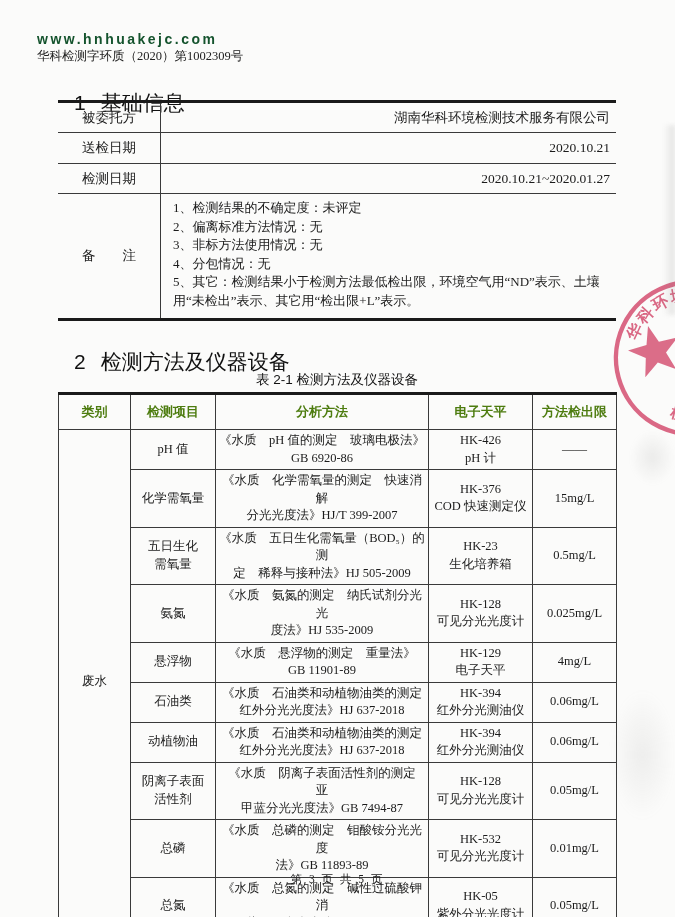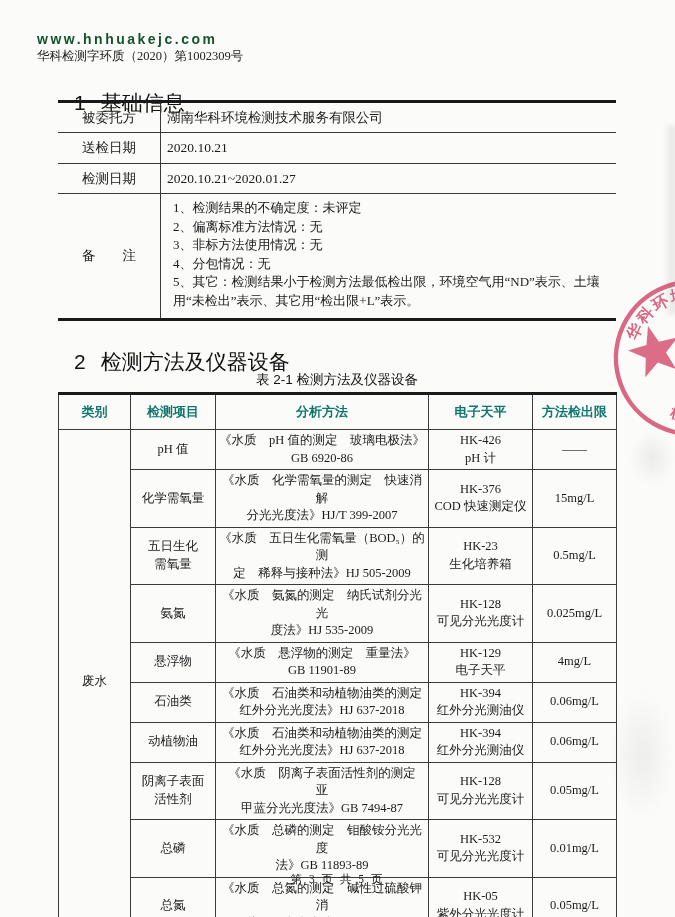--- a/index.html
+++ b/index.html
@@ -37,32 +37,32 @@
     font-family:"Liberation Sans","DejaVu Sans",sans-serif;
     font-weight:normal; font-size:13.5px; color:#111; }
 
   
   table { border-collapse:collapse; table-layout:fixed; }
   .t1 { position:absolute; left:58px; top:100px; width:558px;
     border-top:3px solid #1a1a1a; border-bottom:3px solid #1a1a1a; }
   .t1 td { border-top:1px solid #3a3a3a; font-size:13.5px; padding:0 6px; }
   .t1 tr:first-child td { border-top:none; }
   .t1 .lab { width:90px; border-right:1px solid #3a3a3a; text-align:center; }
-  .t1 .val { text-align:left; }
+  .t1 .val { text-align:right; }
   .t1 .r1 { height:31px; } .t1 .r2 { height:31px; } .t1 .r3 { height:30px; }
   .t1 .remark-val { text-align:left; padding:5px 10px 7px 12px; }
   .t1 .remark-val div { font-size:13px; line-height:18.6px; }
 
   
   .t2 { position:absolute; left:58px; top:392px; width:558px;
     border-top:3px solid #1a1a1a; border-bottom:3px solid #1a1a1a; }
   .t2 th, .t2 td { border:1px solid #3a3a3a; text-align:center; vertical-align:middle;
     padding:2px 3px; }
   .t2 th { font-family:"Liberation Sans","DejaVu Sans",sans-serif;
-    font-weight:bold; font-size:13px; height:30px; color:#0f766e; }
+    font-weight:bold; font-size:13px; height:30px; color:#4d7c0f; }
   .t2 td { font-size:12.5px; line-height:17.5px; }
   .t2 tr.body { height:38px; }
   .pre { white-space:pre-line; }
 
   
   .footer { position:absolute; left:0; top:872px; width:675px; text-align:center;
     font-size:11.5px; letter-spacing:2px; color:#222; }
 
   
   .stamp { position:absolute; left:557px; top:238px; width:118px; height:240px; pointer-events:none; }

